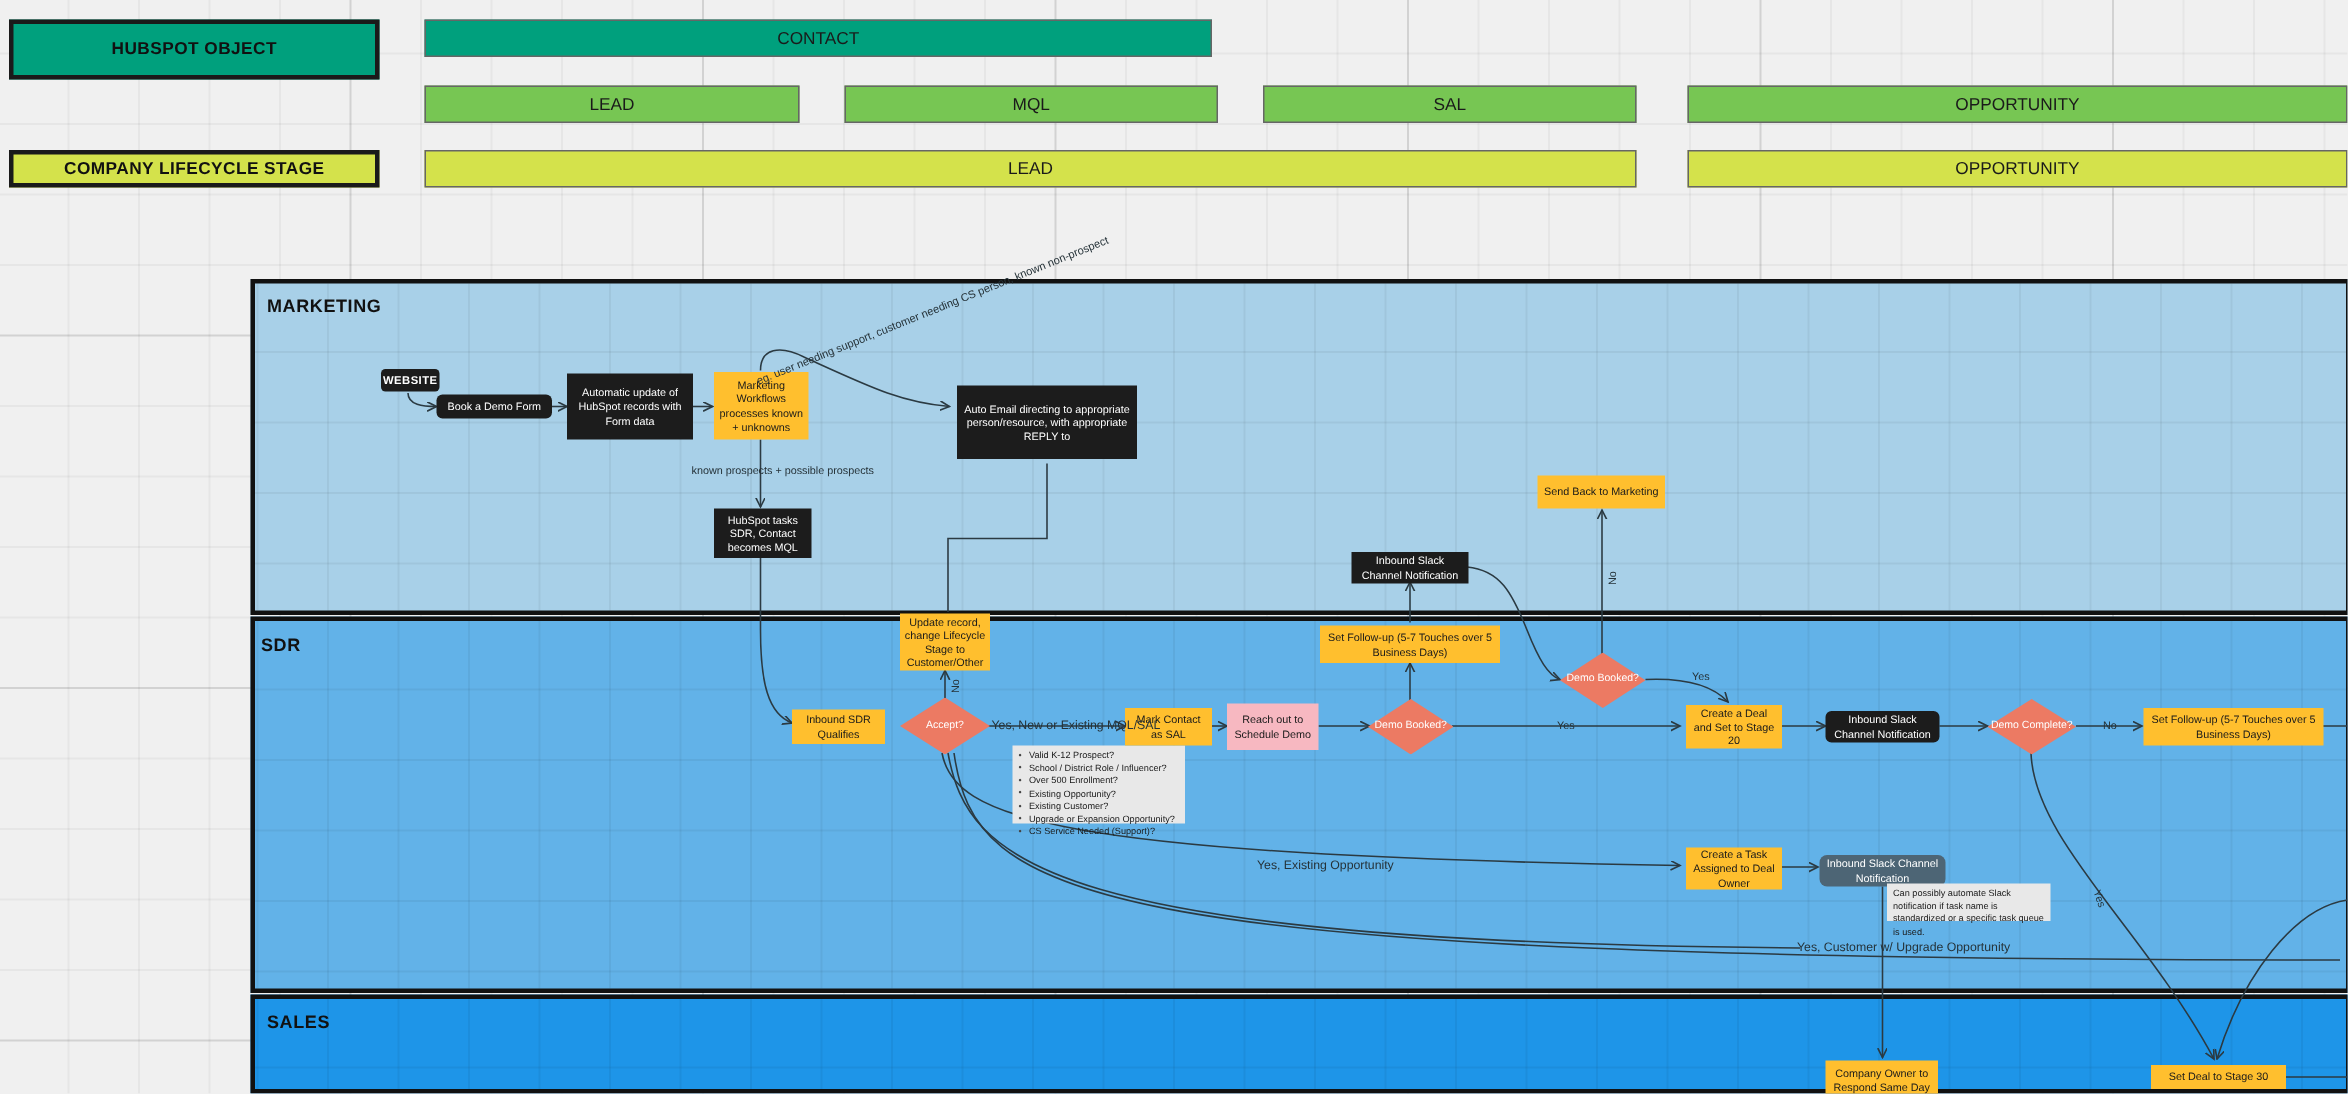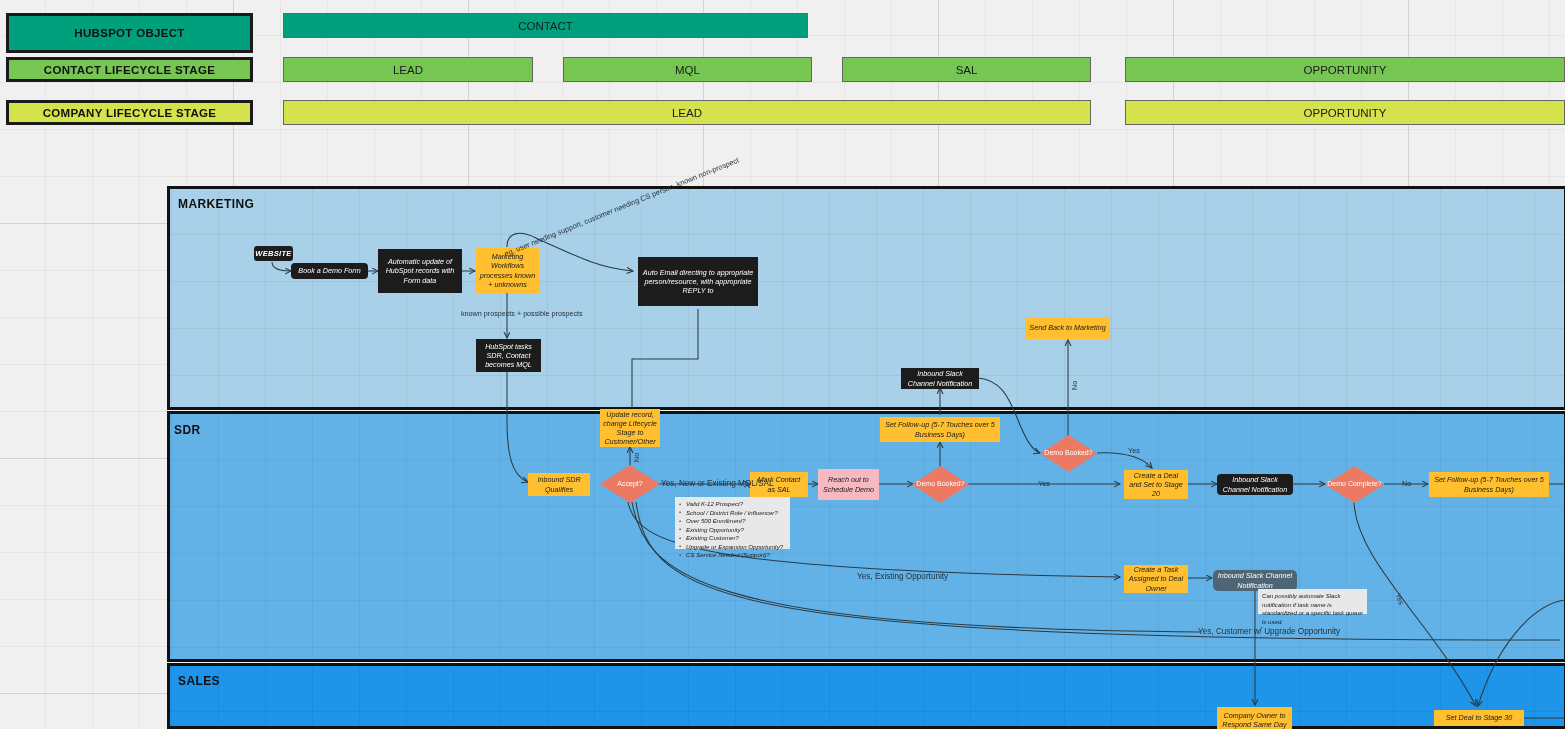--- a/index.html
+++ b/index.html
@@ -59,21 +59,20 @@
 
   
   .node {
     position: absolute;
     display: flex; align-items: center; justify-content: center;
     text-align: center;
     font-size: 7.2px;
     line-height: 1.28;
     padding: 2px 3px;
     z-index: 5;
-    font-style: italic;
   }
   .n-black   { background: #1c1c1c; color: #fff; border-radius: 4px; }
   .n-black-sq{ background: #1c1c1c; color: #fff; }
   .n-slate   { background: #4d6575; color: #fff; border-radius: 5px; }
   .n-amber   { background: #ffbf2e; color: #1a1a1a; text-align: center; }
   .n-pink    { background: #f7b8c1; color: #1a1a1a; }
   .n-note    { background: #e8e8e8; color: #1a1a1a; font-size: 6.1px;
                text-align: left; justify-content: flex-start;
                align-items: flex-start; line-height: 1.4; padding: 3px 4px; }
   .n-website { background: #1c1c1c; color: #fff; border-radius: 3px;
@@ -120,21 +119,20 @@
   svg.edges path, svg.edges line { fill: none; stroke: #2b3a42; stroke-width: 1.05px; }
 </style>
 </head>
 <body>
 
 <div id="canvas">
 
   <div class="hdr-label" style="left:6px;  top:13px; width:247px; height:40px; background:#00a07d;">HUBSPOT OBJECT</div>
   <div class="hdr-bar" style="left:283px; top:13px; width:525px; height:25px; background:#00a07d;">CONTACT</div>
 
-  <div class="hdr-label" style="left:6px;  top:57px; width:247px; height:25px; background:#77c653;">CONTACT LIFECYCLE STAGE</div>
   <div class="hdr-bar" style="left:283px; top:57px; width:250px; height:25px; background:#77c653;">LEAD</div>
   <div class="hdr-bar" style="left:842px; top:57px; width:249px; height:25px; background:#77c653;">SAL</div>
   <div class="hdr-bar" style="left:563px; top:57px; width:249px; height:25px; background:#77c653;">MQL</div>
   <div class="hdr-bar" style="left:1125px; top:57px; width:440px; height:25px; background:#77c653;">OPPORTUNITY</div>
 
   <div class="hdr-label" style="left:6px;  top:100px; width:247px; height:25px; background:#d4e24b;">COMPANY LIFECYCLE STAGE</div>
   <div class="hdr-bar" style="left:283px; top:100px; width:808px; height:25px; background:#d4e24b;">LEAD</div>
   <div class="hdr-bar" style="left:1125px; top:100px; width:440px; height:25px; background:#d4e24b;">OPPORTUNITY</div>
 
   <div class="lane" style="left:167px; top:186px; width:1400px; height:224px; background:#a8d0e8;">
@@ -291,21 +289,21 @@
 
   <div class="diamond" style="left:1325px; top:466px; width:59px; height:37px;">
     <div class="dshape"></div>
     <div class="dtext">Demo Complete?</div>
   </div>
 
   <div class="elabel" style="left:1402px; top:479px;">No</div>
 
   <div class="node n-amber" style="left:1429px; top:472px; width:120px; height:25px;">Set Follow-up (5-7 Touches over 5 Business Days)</div>
 
-  <div class="elabel big" style="left:857px; top:572px;">Yes, Existing Opportunity</div>
+  <div class="elabel big" style="left:838px; top:572px;">Yes, Existing Opportunity</div>
 
   <div class="node n-amber" style="left:1124px; top:565px; width:64px; height:28px;">Create a Task Assigned to Deal Owner</div>
 
   <div class="node n-slate" style="left:1213px; top:570px; width:84px; height:21px;">Inbound Slack Channel Notification</div>
 
   <div class="n-note node" style="left:1258px; top:589px; width:109px; height:25px;">
     <span>Can possibly automate Slack notification if task name is standardized or a specific task queue is used.</span>
   </div>
 
   <div class="elabel big" style="left:1198px; top:627px;text-align:right;">Yes, Customer w/ Upgrade Opportunity</div>

